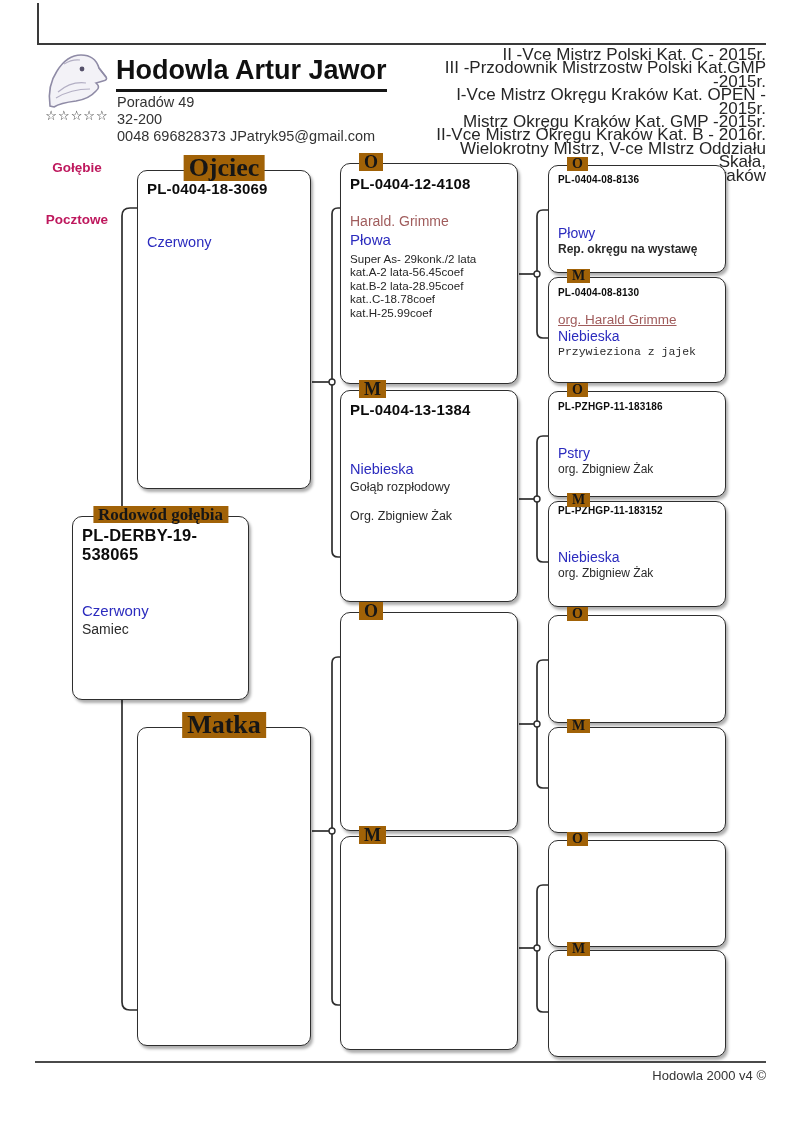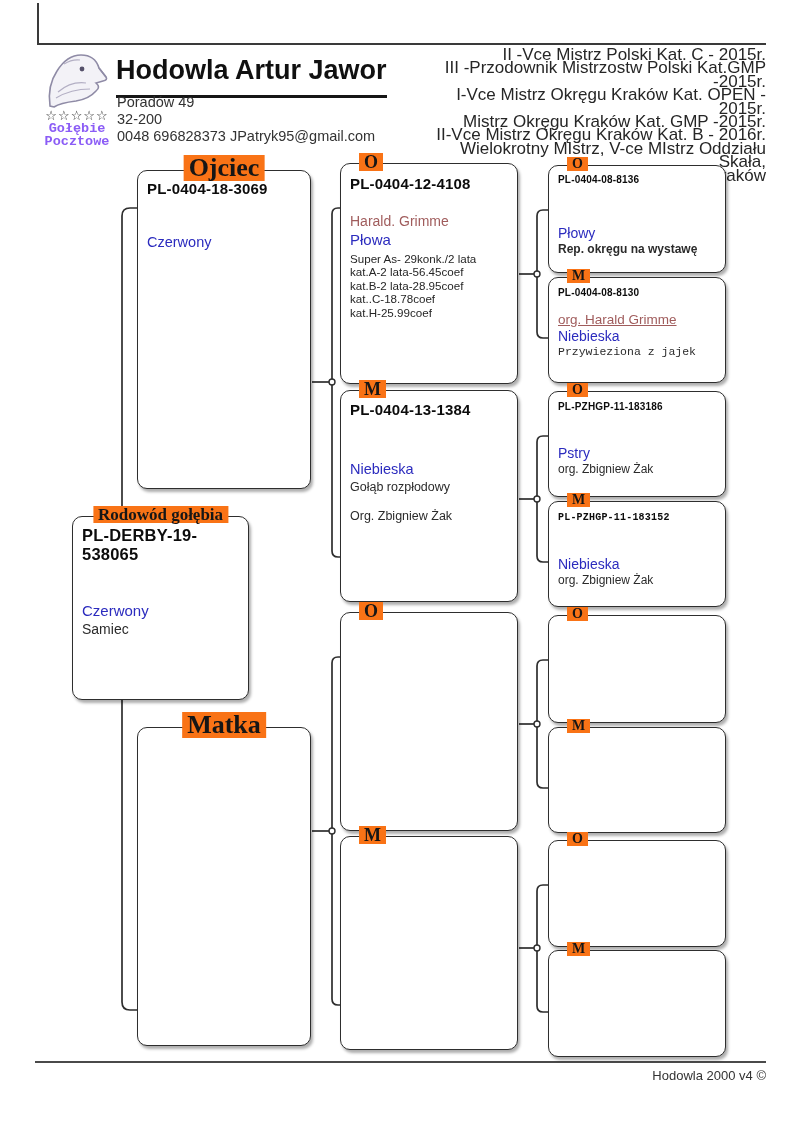--- a/index.html
+++ b/index.html
@@ -5,33 +5,33 @@
   html,body{margin:0;padding:0;background:#ffffff;}
   .page{position:relative;width:800px;height:1131px;background:#fff;overflow:hidden;
         font-family:"Liberation Sans",sans-serif;color:#222;}
 
   
   .top-tick{position:absolute;left:37px;top:3px;width:2px;height:41px;background:#3a3a3a;}
   .top-rule{position:absolute;left:37px;top:43px;width:729px;height:2px;background:#3a3a3a;}
   .logo{position:absolute;left:40px;top:48px;width:74px;text-align:center;}
   .logo svg{display:block;margin:0 auto;}
   .logo .stars{font-size:13px;letter-spacing:1px;color:#2e2e2e;line-height:12px;white-space:nowrap;}
-  .logo .lname{font-family:Liberation Mono, monospace;font-weight:bold;font-size:13.5px;
-               color:#8b5cf6;line-height:13px;}
+  .logo .lname{font-family:Liberation Sans, sans-serif;font-weight:bold;font-size:13.5px;
+               color:#be185d;line-height:13px;margin-top:39px;}
   .title-block{position:absolute;left:116px;top:55px;}
   .brand-title{font-size:27px;font-weight:bold;color:#101010;border-bottom:3px solid #161616;
-               padding-bottom:10px;display:inline-block;line-height:30px;}
+               padding-bottom:4px;display:inline-block;line-height:30px;}
   .addr{position:absolute;left:117px;top:94px;font-size:14.5px;color:#333;line-height:17px;}
   .achv{position:absolute;right:34px;top:48px;width:330px;text-align:right;
         font-size:17px;color:#262626;line-height:13.4px;}
 
   
   .pbox{position:absolute;background:#fff;border:1.6px solid #2e2e2e;border-radius:10px;
         box-shadow:2px 3px 3px rgba(0,0,0,0.32);box-sizing:border-box;}
-  .legend{position:absolute;background:#f97316;padding:0 5px;font-family:"Liberation Serif",serif;
+  .legend{position:absolute;background:#a16207;padding:0 5px;font-family:"Liberation Serif",serif;
           font-weight:bold;color:#161616;white-space:nowrap;line-height:1;}
   .legend.center{left:50%;transform:translateX(-50%);}
   .legend.small-left{left:18px;}
   .content{padding:0 8px 0 9px;overflow:hidden;}
   .ring{font-weight:bold;font-size:15px;color:#0c0c0c;letter-spacing:0.2px;}
   .ring-lg{font-size:16.5px;}
   .ring-sm{font-size:10px;}
   .blue{color:#2b2bbe;}
   .red{color:#a05c5c;}
   .body-txt{color:#2b2b2b;}
@@ -197,21 +197,21 @@
     <div class="content">
       <div class="ring ring-sm" style="margin-top:9px;">PL-PZHGP-11-183186</div>
       <div class="blue" style="margin-top:33px;font-size:14px;">Pstry</div>
       <div class="body-txt" style="margin-top:1px;font-size:12px;">org. Zbigniew Żak</div>
     </div>
   </div>
 
   <div class="pbox" style="left:548px;top:501px;width:178px;height:106px;">
     <span class="legend small-left" style="top:-9px;font-size:14px;">M</span>
     <div class="content">
-      <div class="ring ring-sm" style="margin-top:10px;font-family:Liberation Mono, monospace;">PL-PZHGP-11-183152</div>
+      <div class="ring ring-sm" style="margin-top:3px;">PL-PZHGP-11-183152</div>
       <div class="blue" style="margin-top:33px;font-size:14px;">Niebieska</div>
       <div class="body-txt" style="margin-top:1px;font-size:12px;">org. Zbigniew Żak</div>
     </div>
   </div>
 
   <div class="pbox" style="left:548px;top:615px;width:178px;height:108px;">
     <span class="legend small-left" style="top:-9px;font-size:14px;">O</span>
   </div>
 
   <div class="pbox" style="left:548px;top:727px;width:178px;height:106px;">

